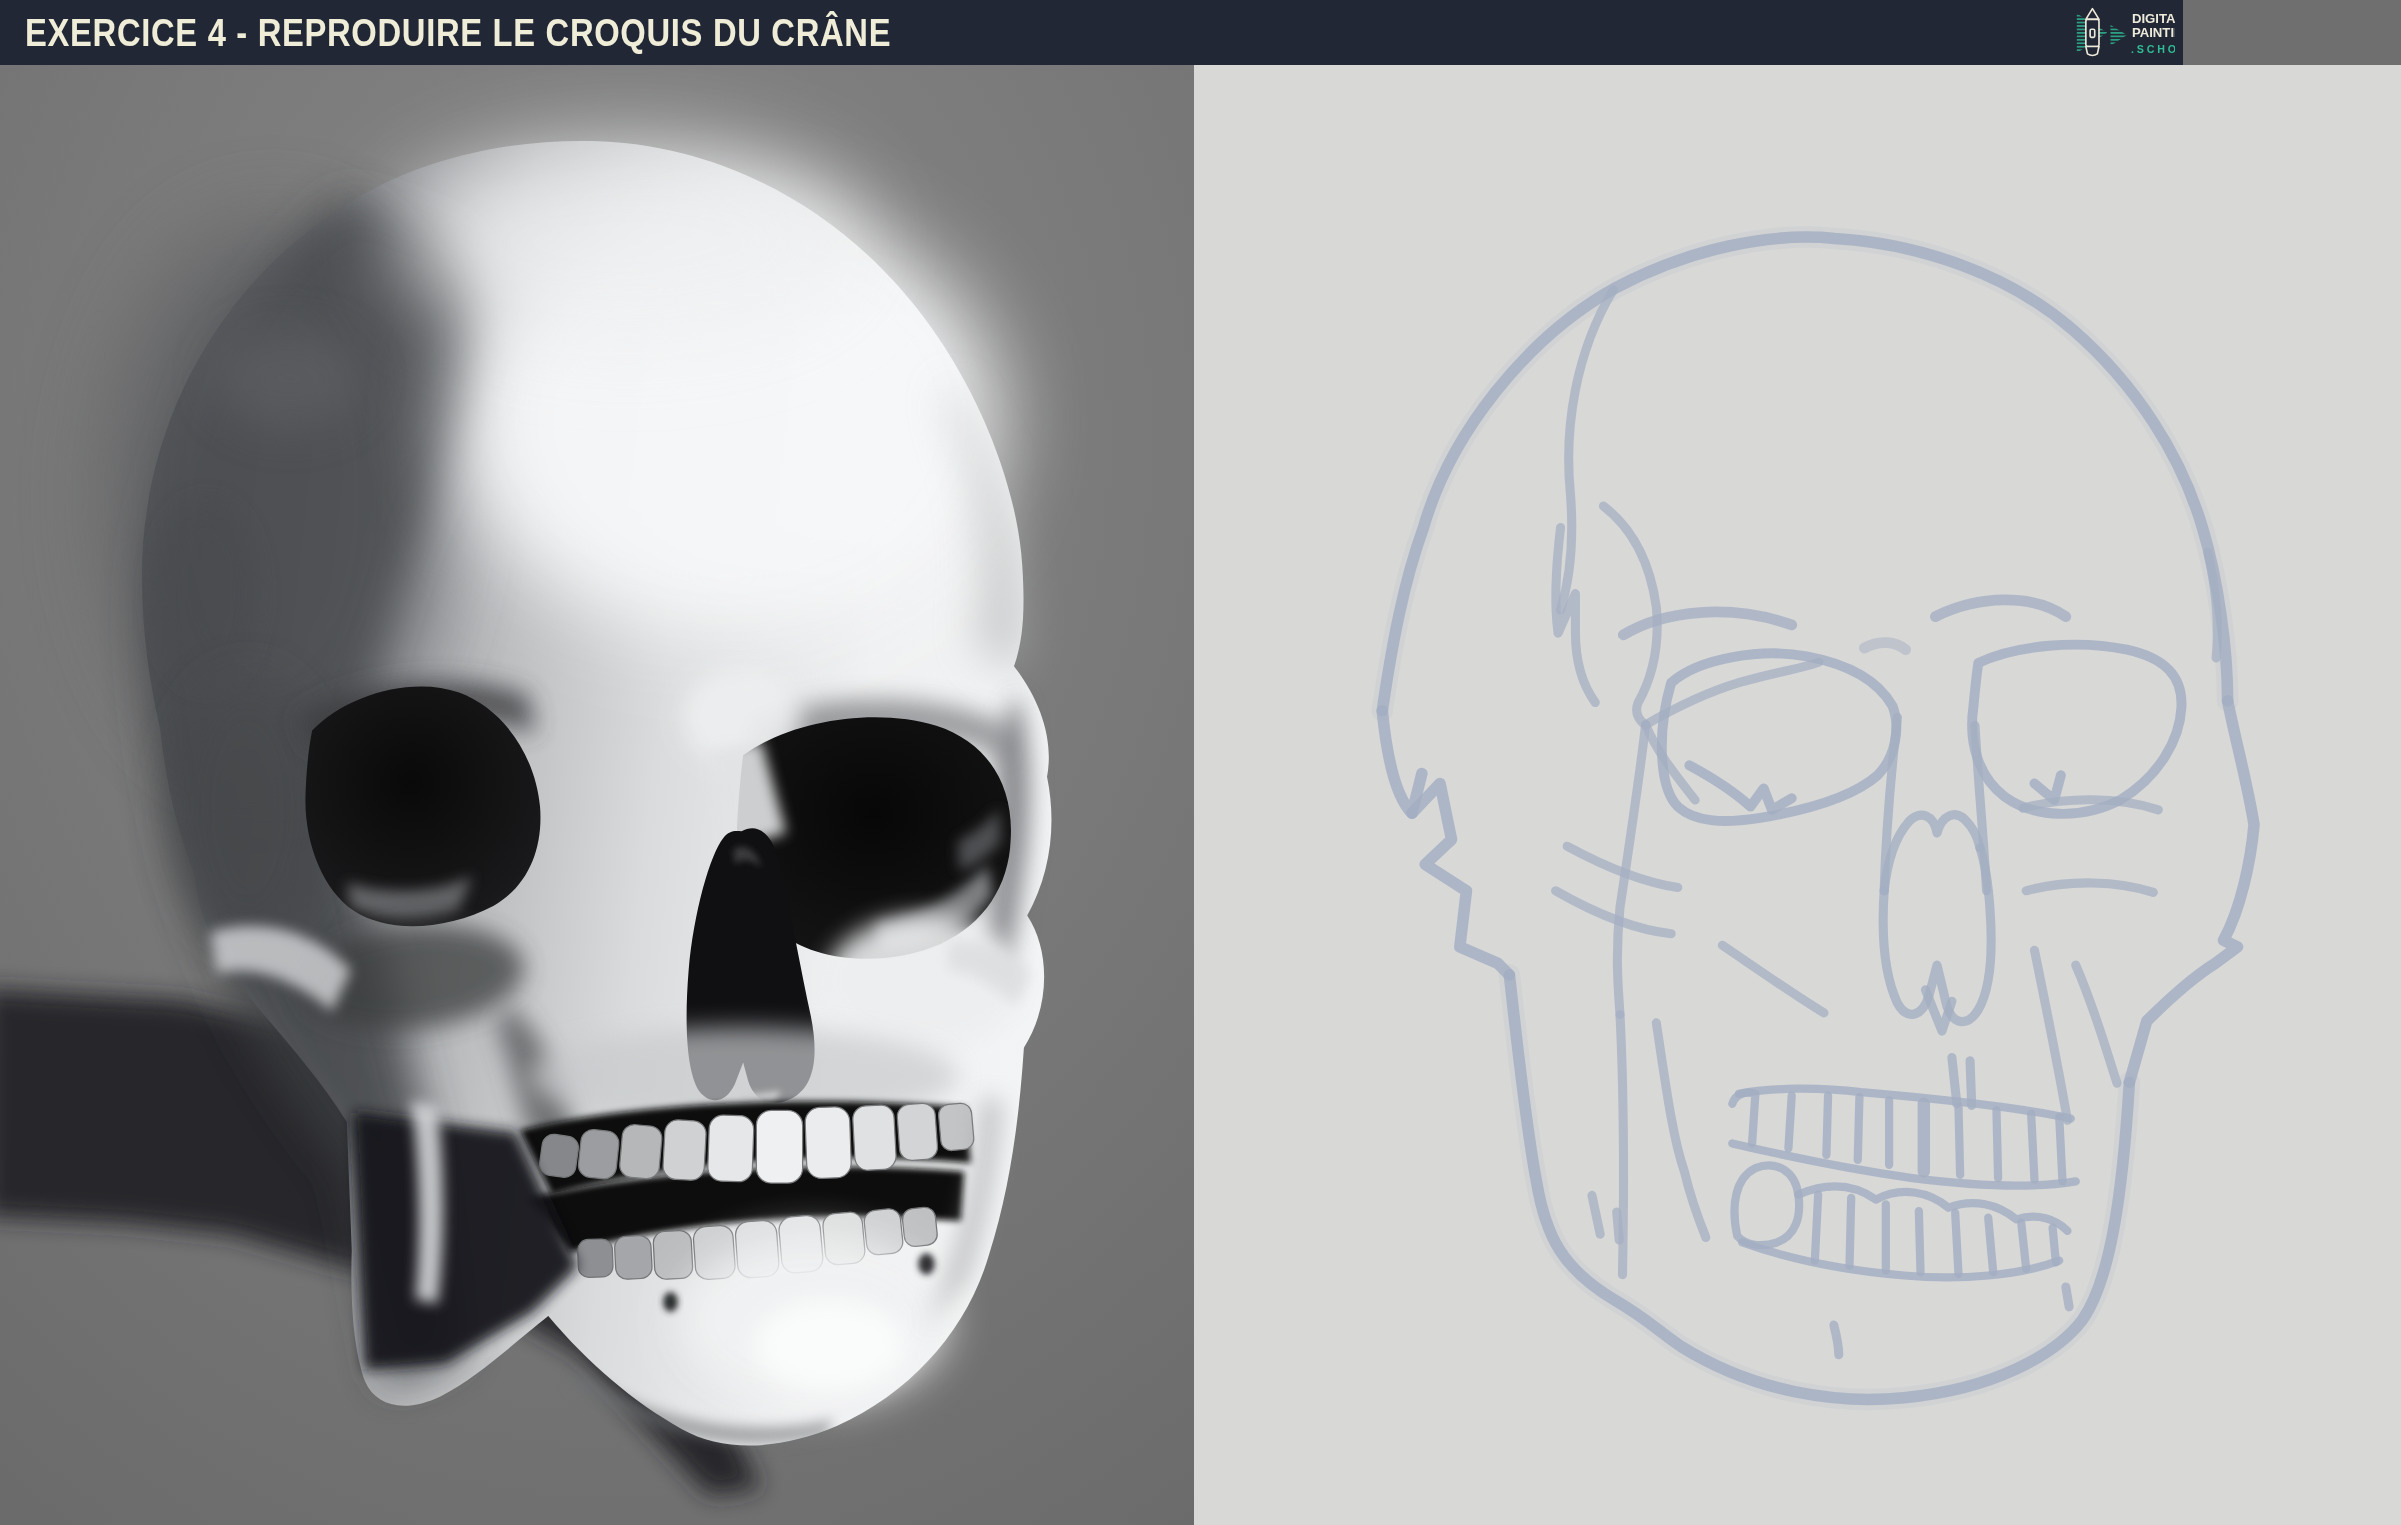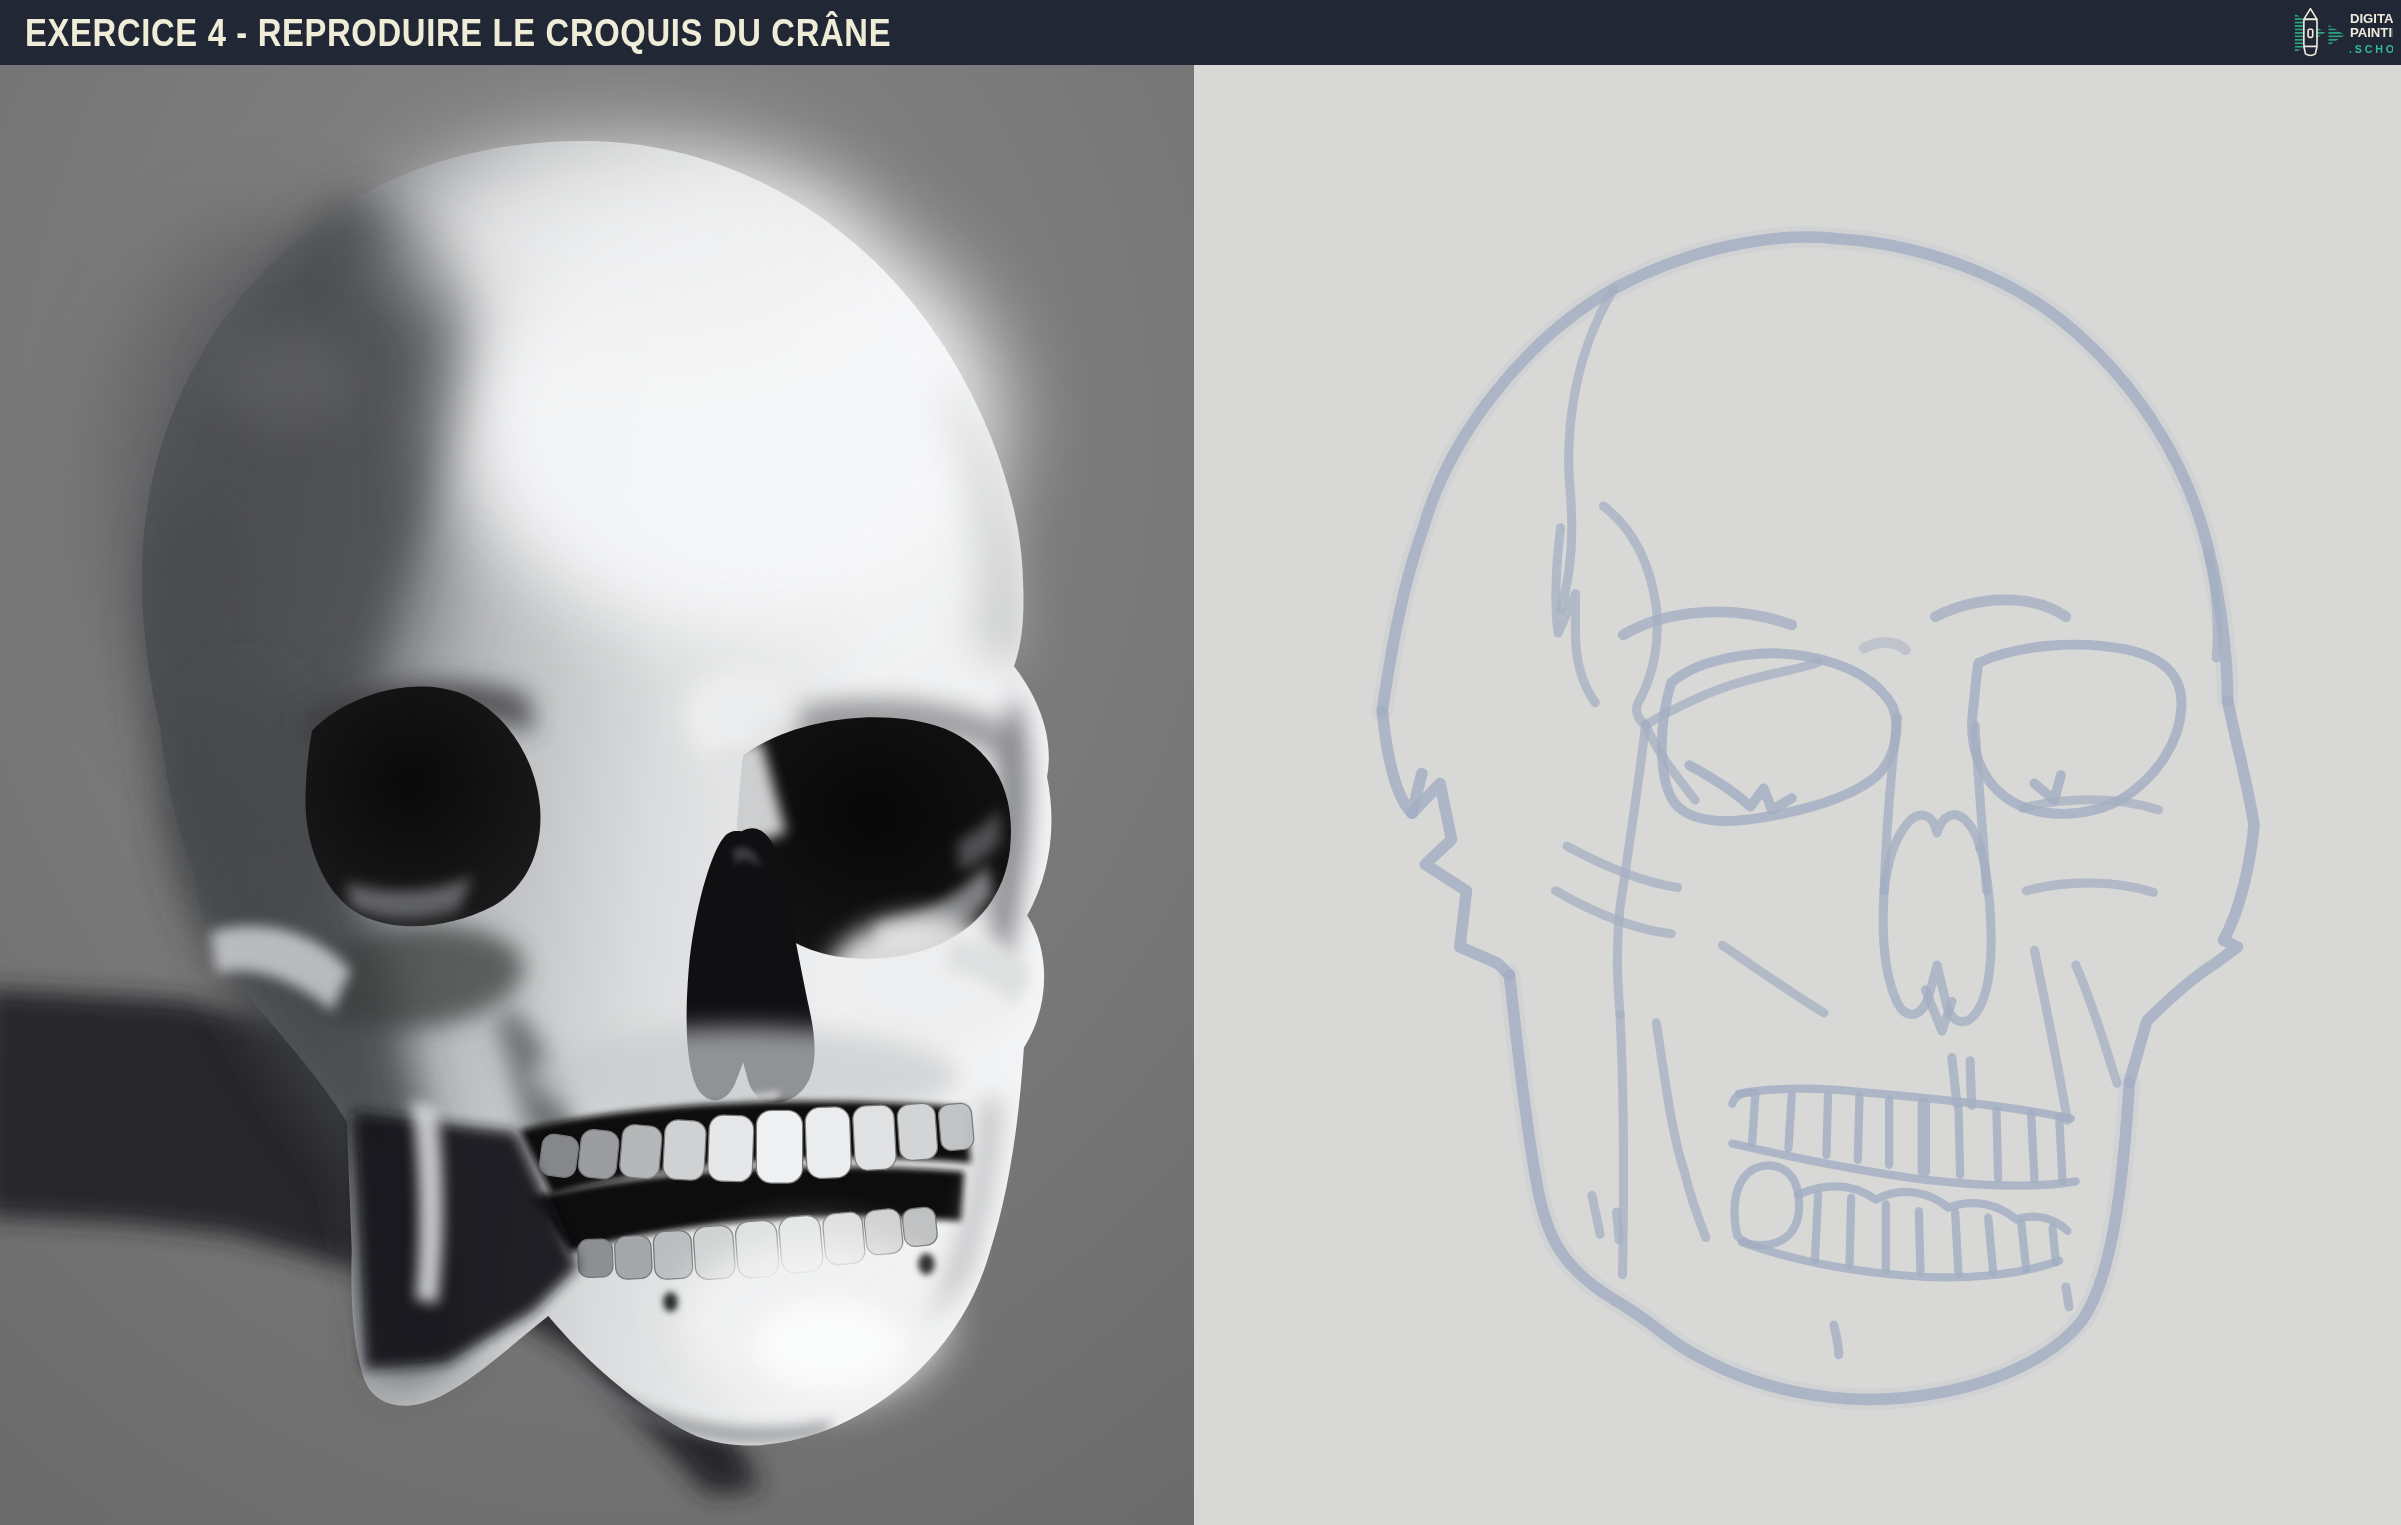--- a/index.html
+++ b/index.html
@@ -1,18 +1,18 @@
 <!DOCTYPE html>
 <html style="font-size:13.2px"><head>
 <meta charset="utf-8">
 <style>
   html,body{margin:0;padding:0;background:#111;}
   .stage{position:relative;width:2401px;height:1525px;overflow:hidden;
          font-family:"Liberation Sans", sans-serif;background:#6f6f6f;}
-  .header{position:absolute;top:0;left:0;width:2401px;height:65px;background:#212734;
+  .header{position:absolute;top:0;left:0;width:2183px;height:65px;background:#212734;
           display:flex;align-items:center;justify-content:space-between;
           padding:0 8px 0 25px;box-sizing:border-box;z-index:5;}
   .title{color:#efecd7;font-weight:bold;font-size:39px;letter-spacing:0.8px;
          transform:scaleX(0.84);transform-origin:left center;white-space:nowrap;}
   .panel{position:absolute;top:65px;height:1460px;}
   .panel-left{left:0;width:1194px;}
   .panel-right{left:1194px;width:1207px;background:#d8d8d7;}
   svg{display:block;}
 </style>
 </head>

